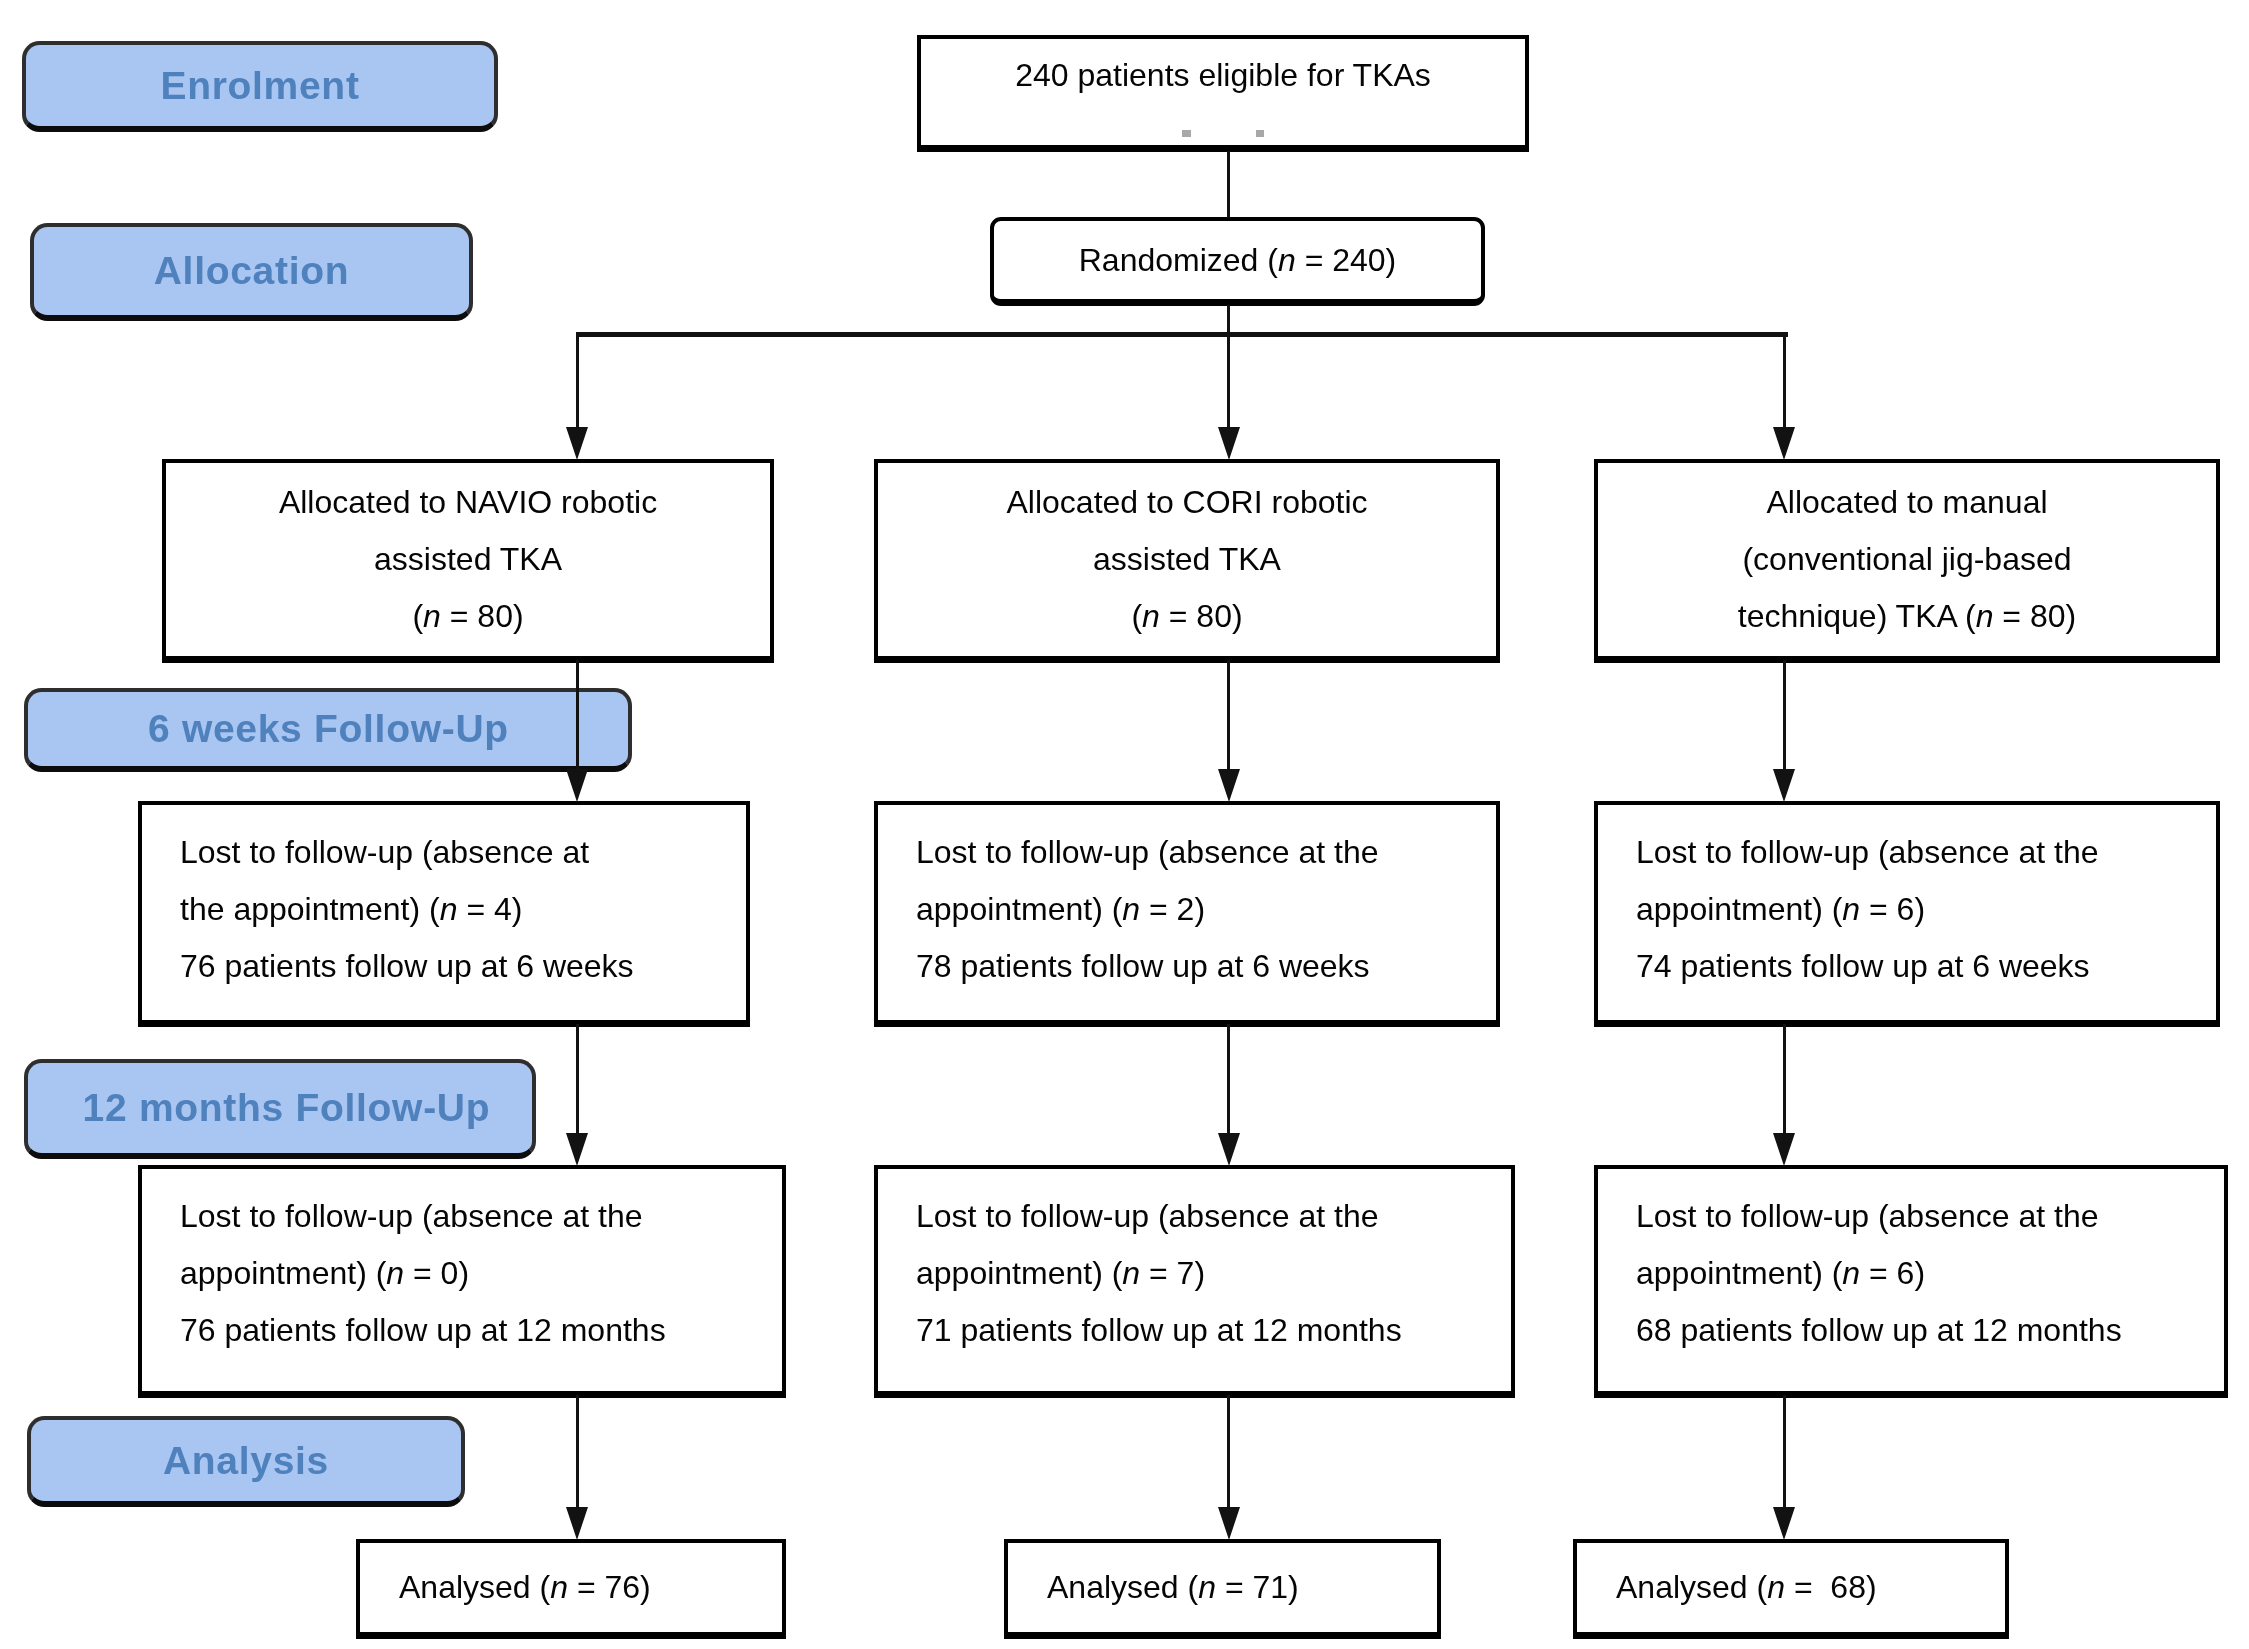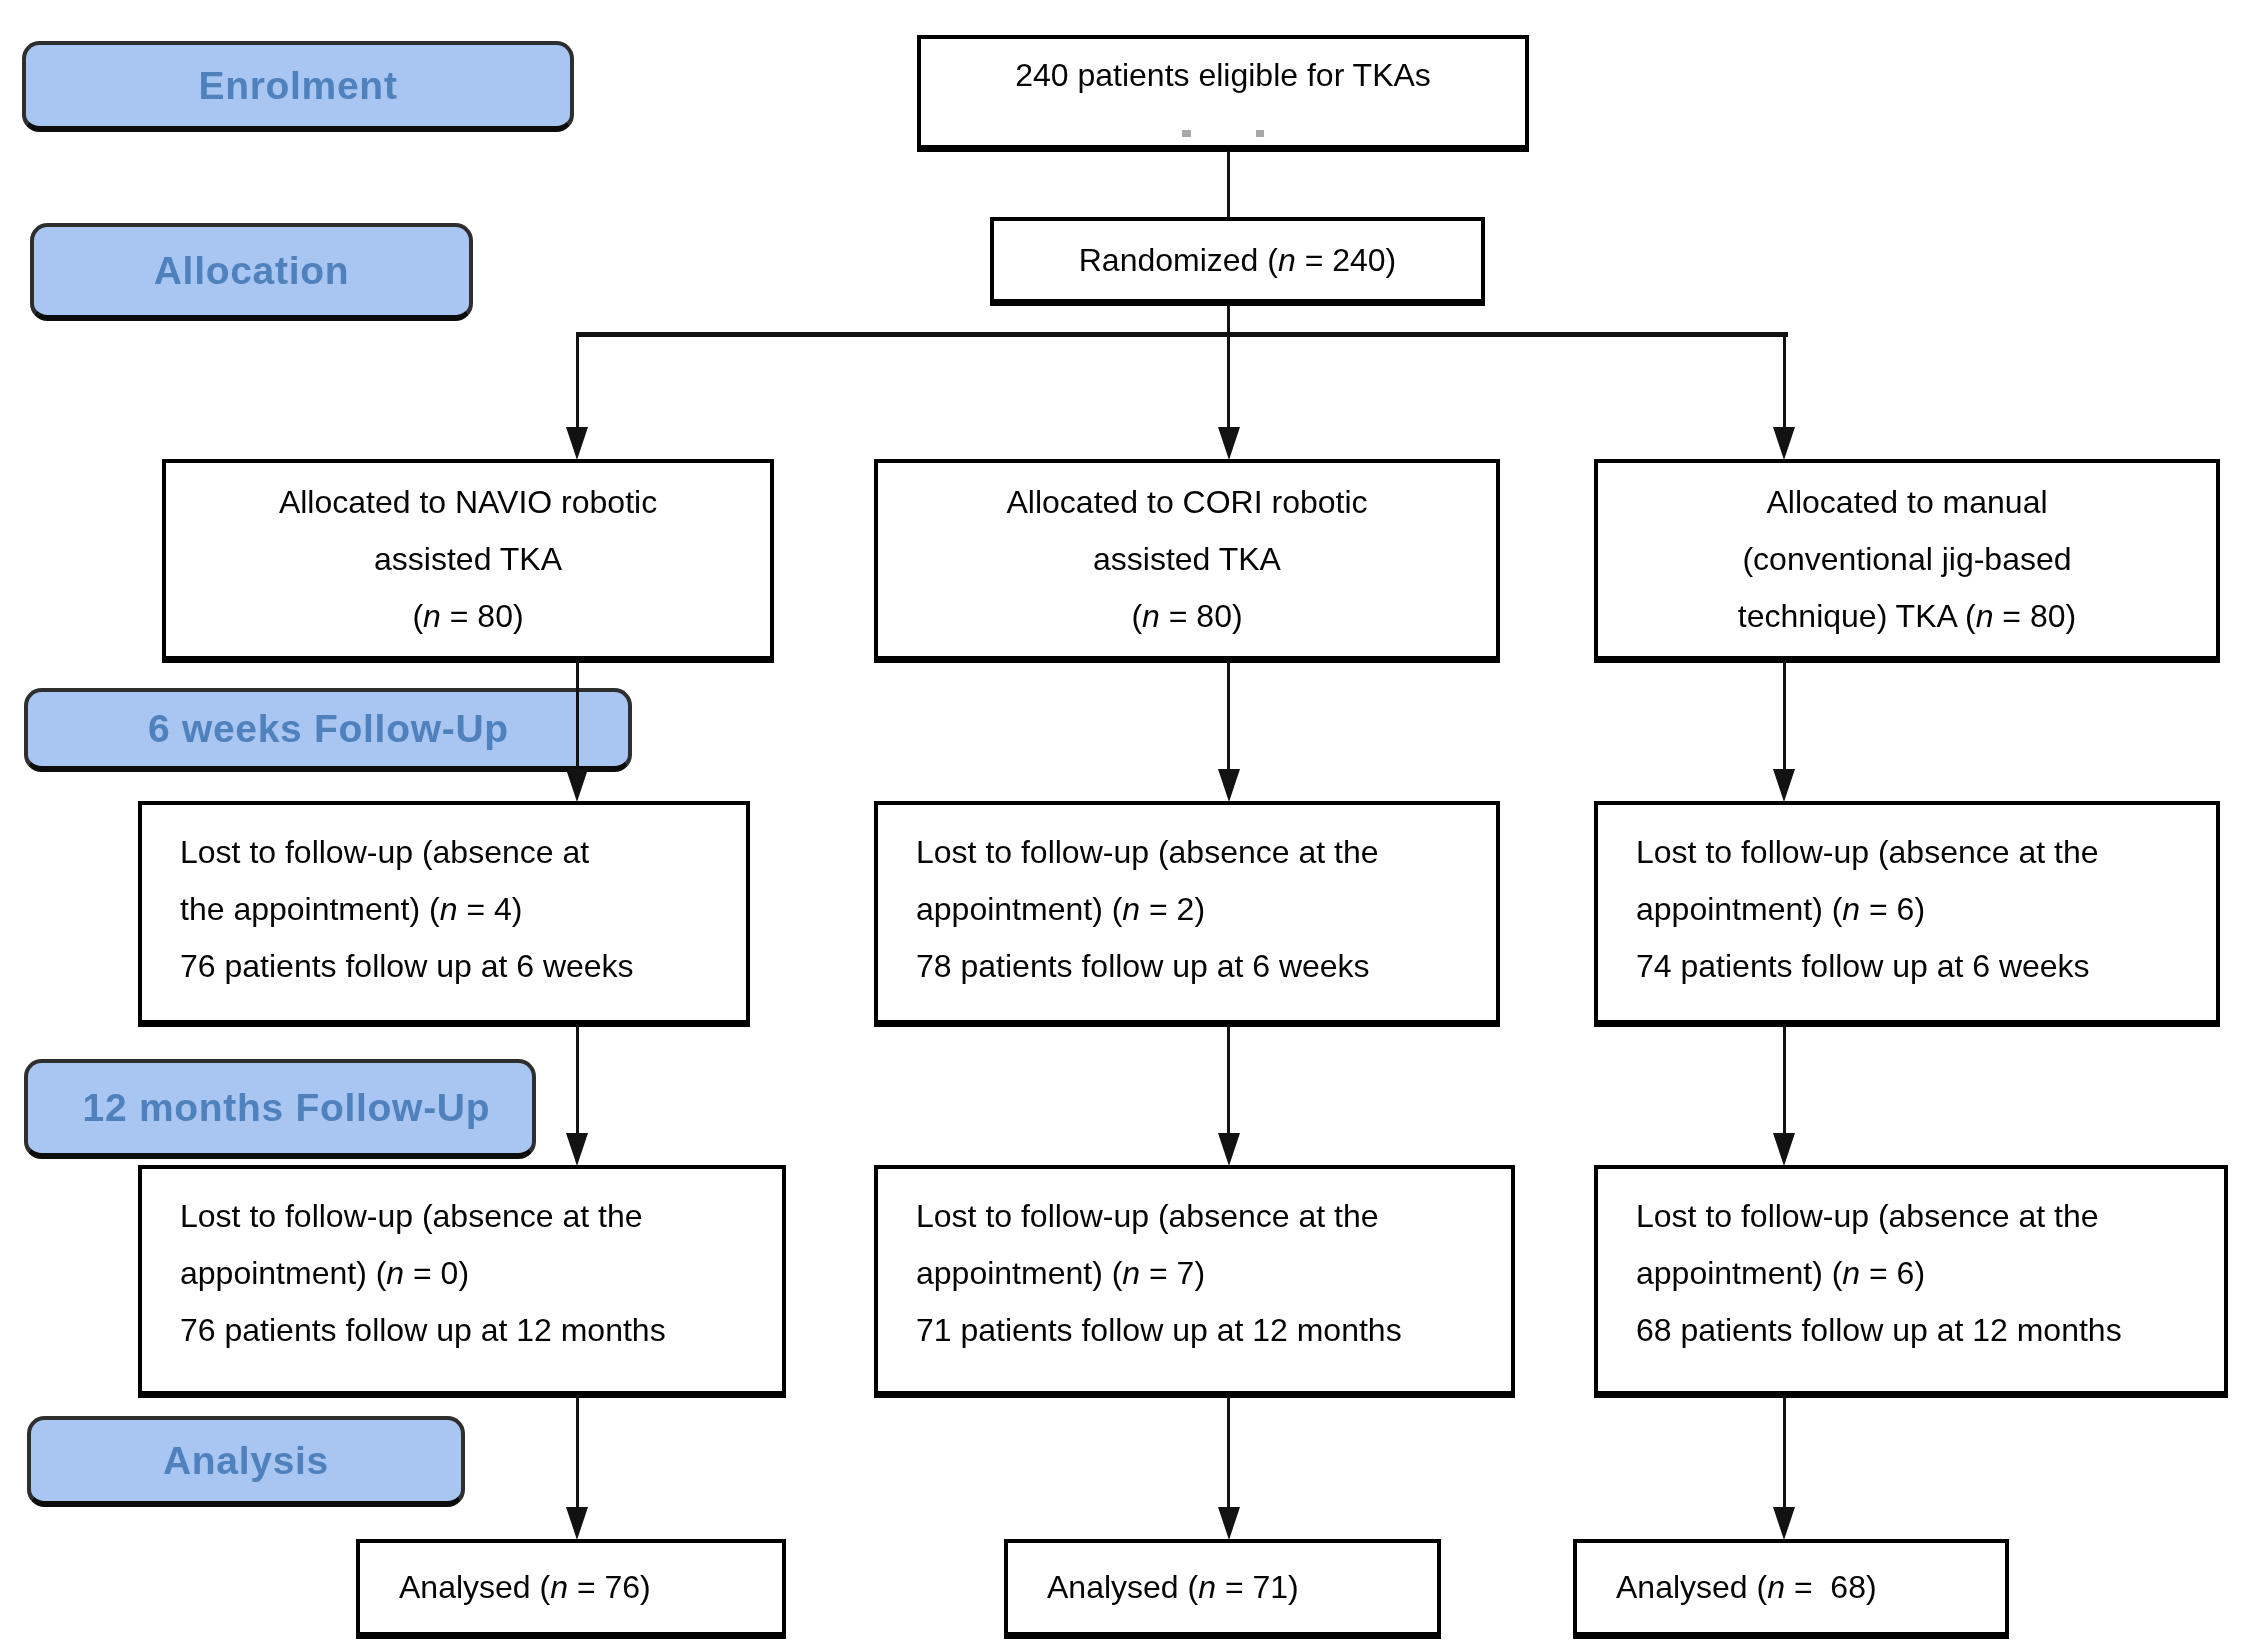--- a/index.html
+++ b/index.html
@@ -51,21 +51,21 @@
   }
   
   .dots{display:flex;gap:65px;margin-top:26px;}
   .dots span{width:8.1px;height:6.8px;background:#a8a8a8;display:block;}
 </style>
 </head>
 <body>
 
 <div id="canvas">
 
-  <div class="stage" style="left:22px;top:41px;width:552px;height:91px;">
+  <div class="stage" style="left:22px;top:41px;width:476px;height:91px;">
     <span>Enrolment</span>
   </div>
   <div class="stage" style="left:30px;top:223px;width:443px;height:98px;">
     <span>Allocation</span>
   </div>
   <div class="stage" style="left:24.4px;top:688px;width:608px;height:84px;">
     <span>6 weeks Follow-Up</span>
   </div>
   <div class="stage" style="left:24.4px;top:1059px;width:512px;height:100px;padding-left:12px;">
     <span>12 months Follow-Up</span>
@@ -77,21 +77,21 @@
   <div class="node center" style="left:917px;top:35px;width:612px;height:117px;">
     <div>
         <div class="line">240 patients eligible for TKAs</div>
       </div>
     <div class="dots">
         <span></span>
         <span></span>
       </div>
   </div>
 
-  <div class="node center" style="left:990px;top:217px;width:495px;height:89px;">
+  <div class="node center" style="left:990px;top:217px;width:495px;height:89px;border-radius:11px;">
     <div>
         <div class="line">Randomized (<i>n</i> = 240)</div>
       </div>
   </div>
 
   <div class="node center" style="left:138px;top:459px;width:612px;height:204px;margin-left:24px;">
     <div>
         <div class="line">Allocated to NAVIO robotic</div>
         <div class="line">assisted TKA</div>
         <div class="line">(<i>n</i> = 80)</div>

